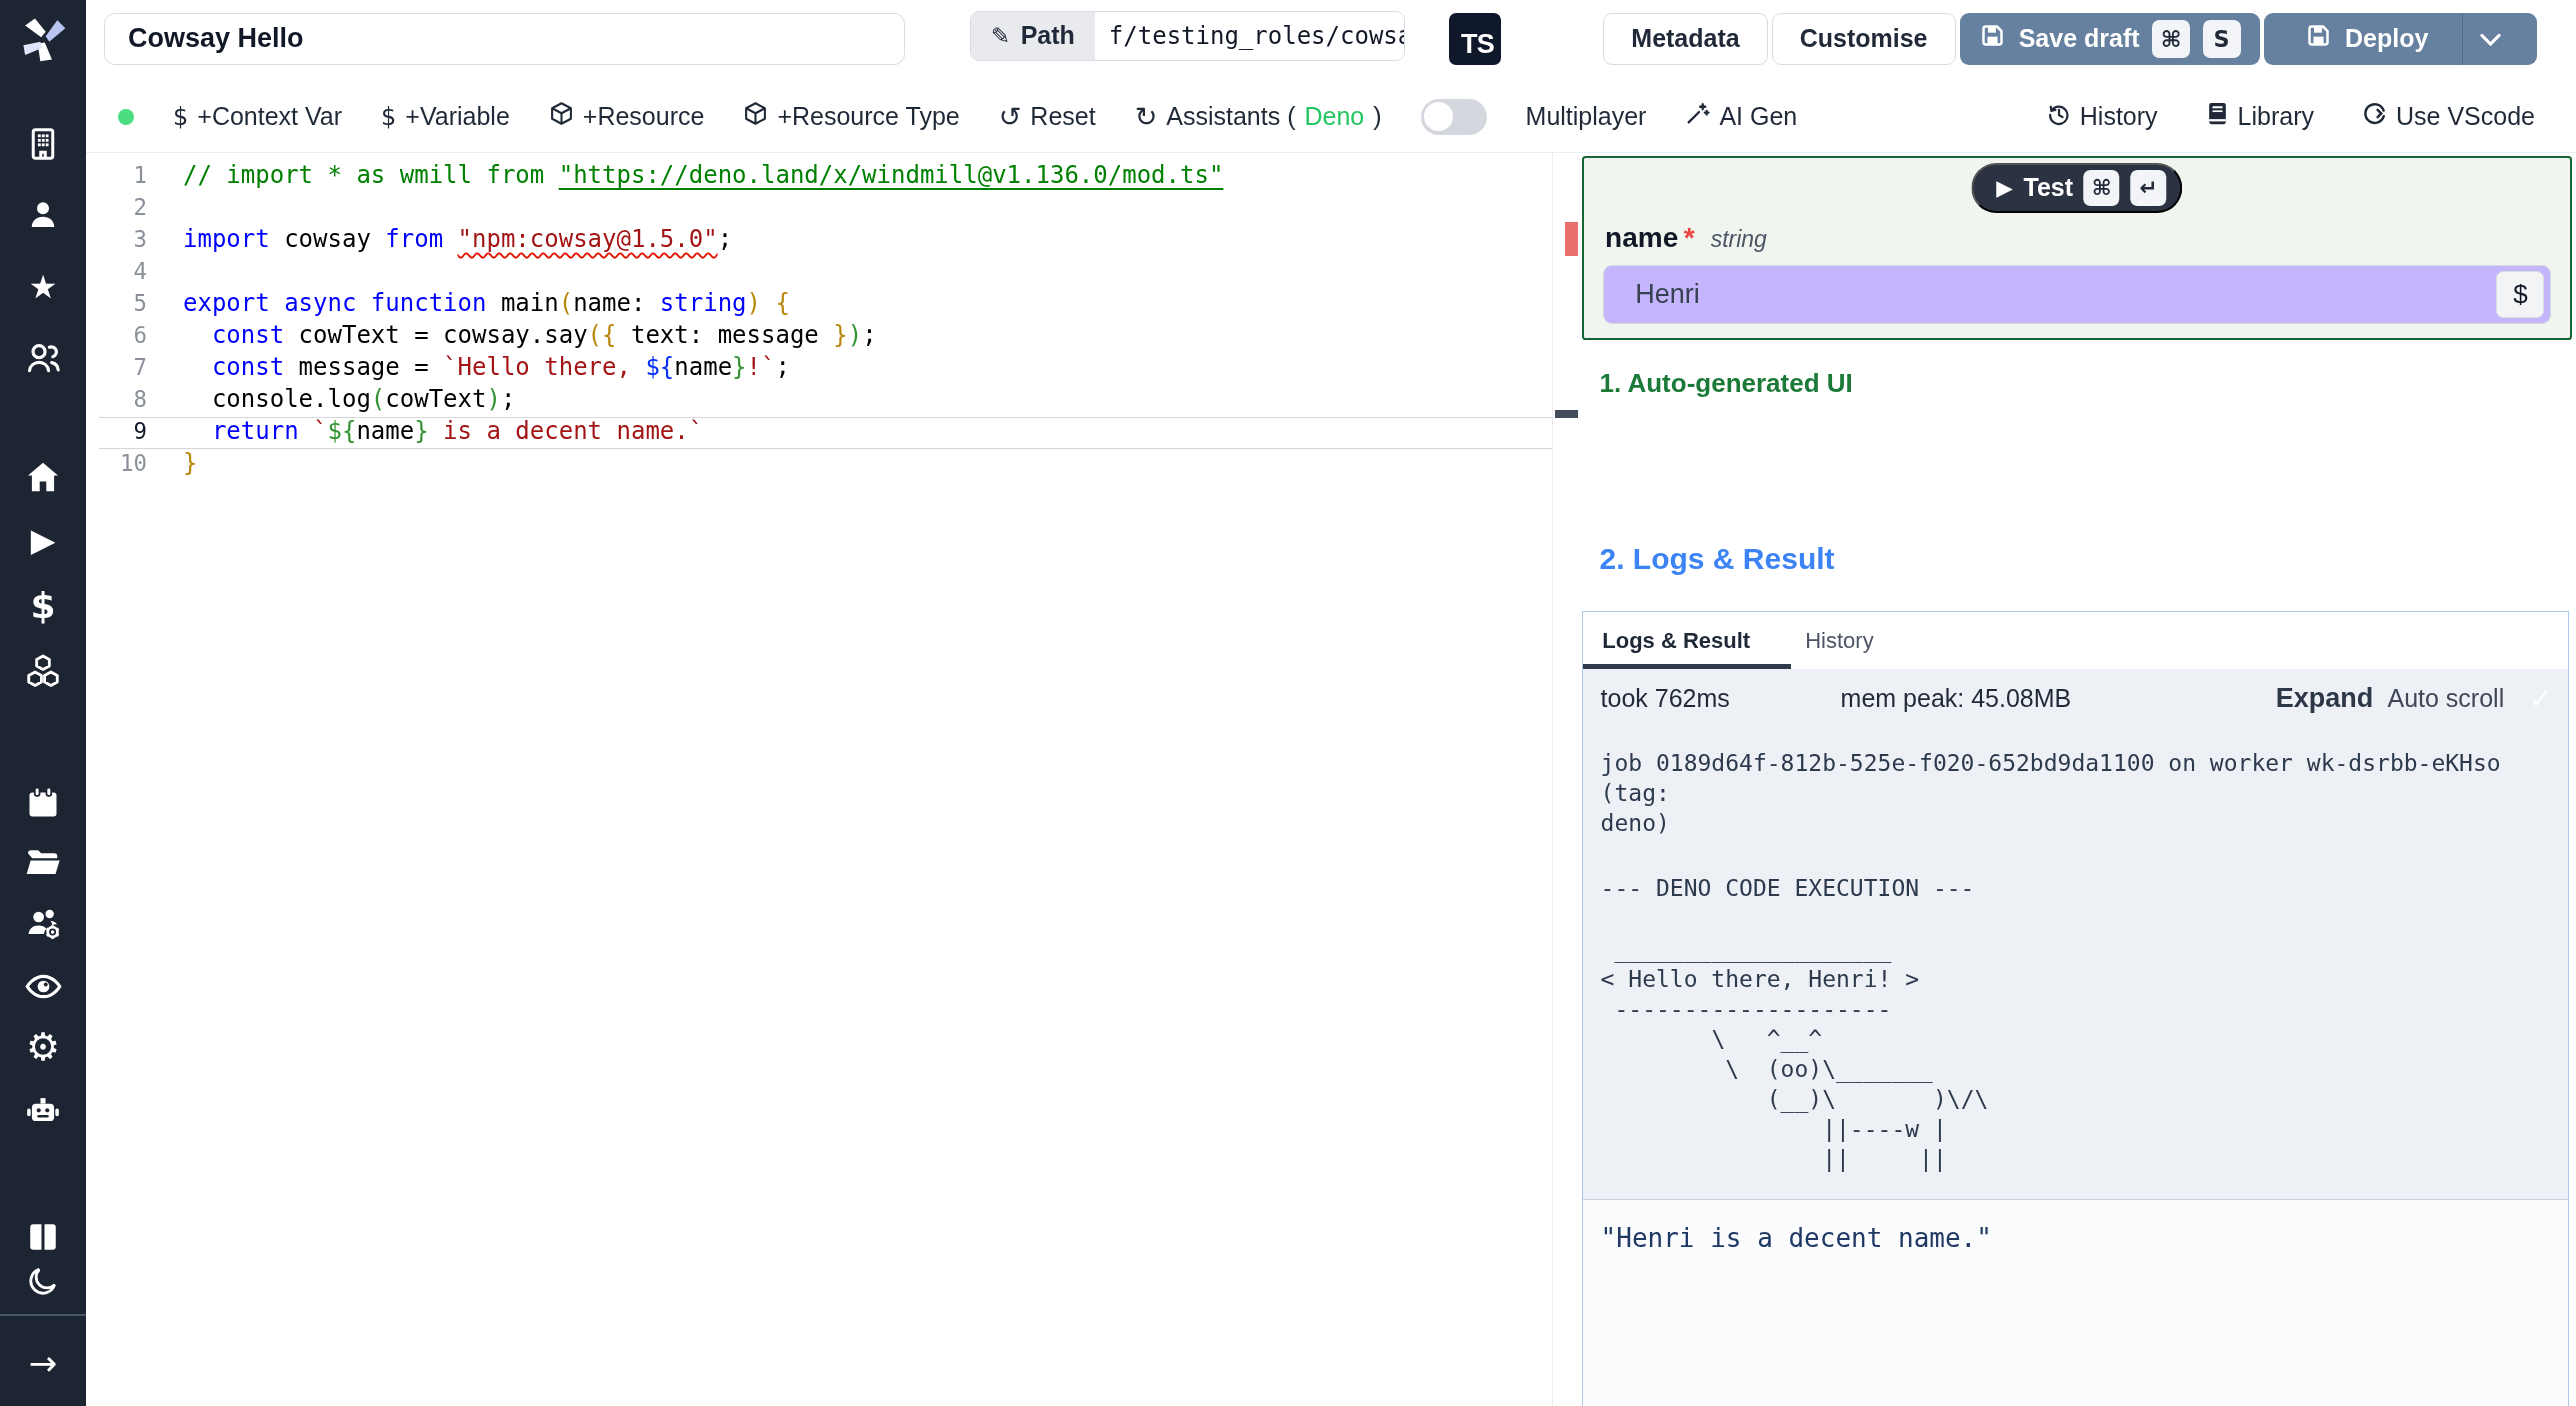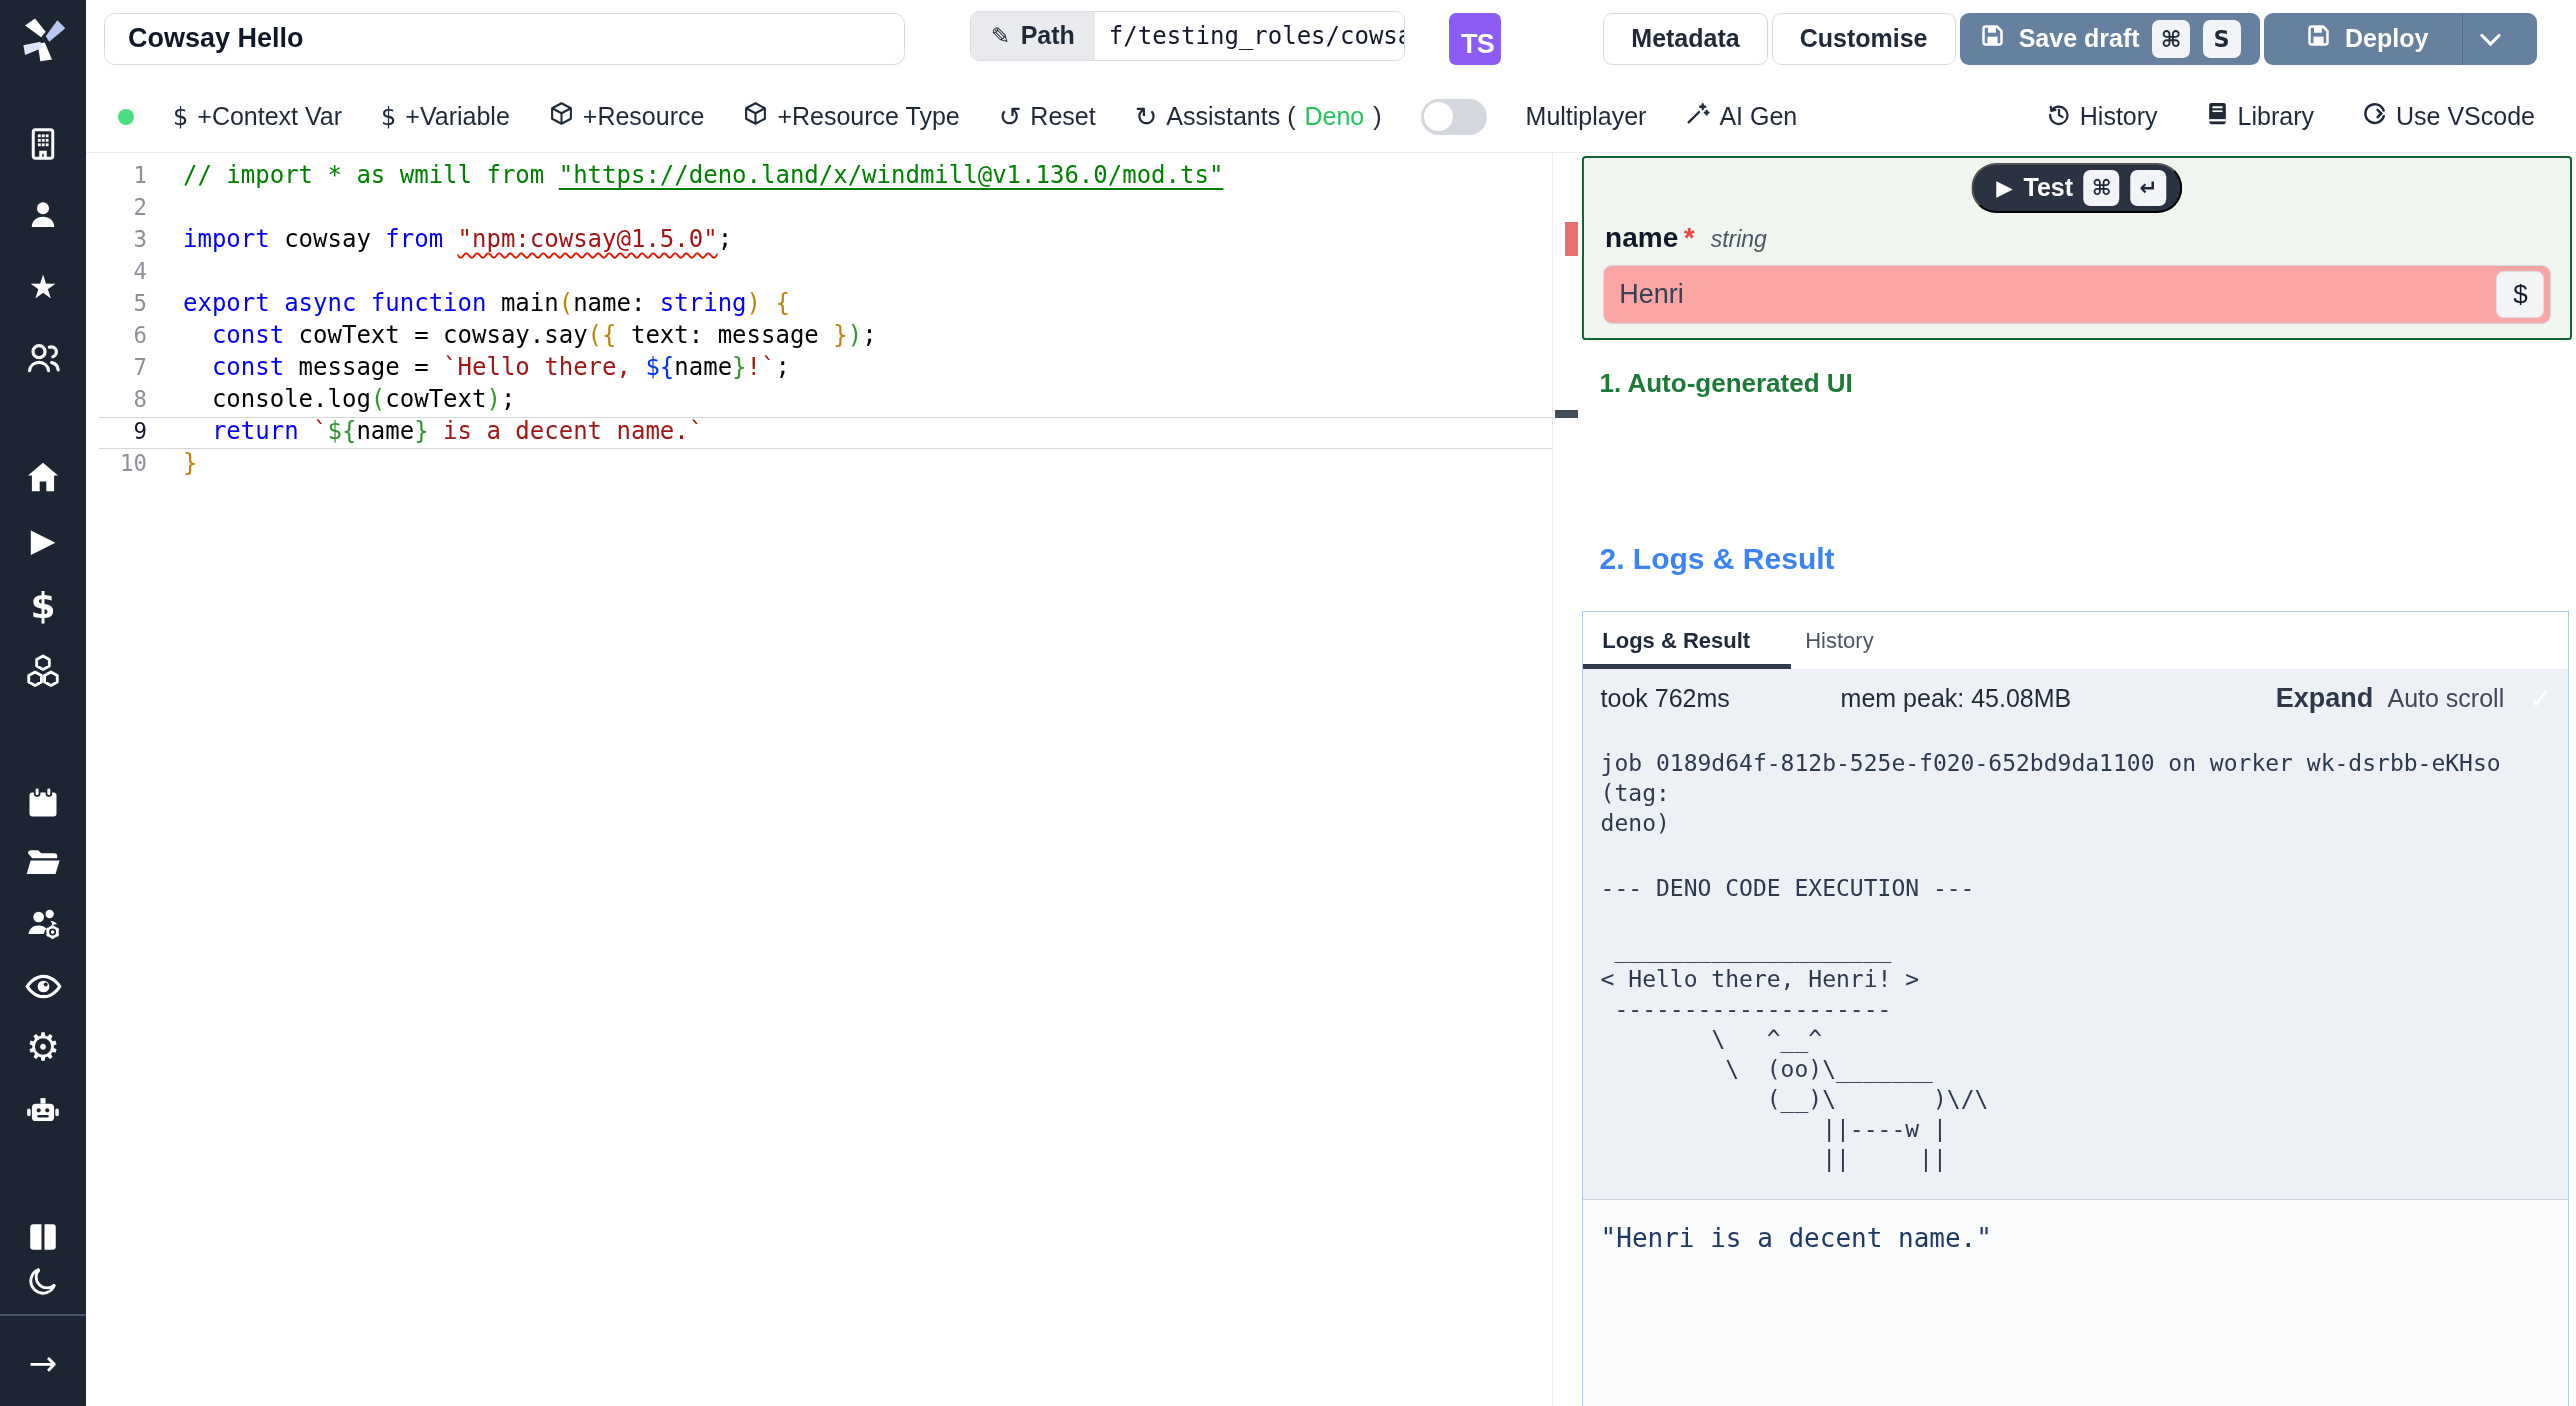--- a/index.html
+++ b/index.html
@@ -14,21 +14,21 @@
   .sglyph { font-size:32px; line-height:1; color:#fff; font-family:"DejaVu Sans", sans-serif; }
   .sdivider { position:absolute; left:0; top:1314px; width:86px; height:1.8px; background:#47546a; }
 
   
   .topbar { position:absolute; left:86px; top:0; right:0; height:81px; background:#fff; z-index:20; }
   .title-input { position:absolute; left:18px; top:12.5px; width:801px; height:52px; border:1.8px solid #d7dbe2; border-radius:10.7px; font-family:"Liberation Sans",sans-serif; font-size:27px; font-weight:700; color:#111827; padding:0 23px; outline:none; background:#fff; }
   .path-group { position:absolute; left:884px; top:10.7px; height:50px; display:flex; border:1.8px solid #d7dbe2; border-radius:9px; overflow:hidden; }
   .path-left { background:#e8eaee; display:flex; align-items:center; gap:10.7px; padding:0 19.7px; font-size:25px; font-weight:700; color:#1f2937; }
   .path-left .pencil { font-size:23px; font-family:"DejaVu Sans",sans-serif; }
   .path-value { background:#fff; display:flex; align-items:center; padding:0 14.3px; width:309px; font-family:"DejaVu Sans Mono",monospace; font-size:24px; color:#111827; white-space:nowrap; overflow:hidden; }
-  .ts-badge { position:absolute; left:1363px; top:13.4px; width:52px; height:52px; background:#8b5cf6; border-radius:7.2px; color:#fff; font-weight:800; font-size:27px; display:flex; align-items:flex-end; justify-content:flex-end; padding:5.4px 7.2px; letter-spacing:-0.9px; }
+  .ts-badge { position:absolute; left:1363px; top:13.4px; width:52px; height:52px; background:#0f172a; border-radius:7.2px; color:#fff; font-weight:800; font-size:27px; display:flex; align-items:flex-end; justify-content:flex-end; padding:5.4px 7.2px; letter-spacing:-0.9px; }
   .topbar-right { position:absolute; right:39px; top:12.5px; display:flex; gap:4px; align-items:flex-end; }
   .btn { height:52px; border:1.8px solid #d7dbe2; background:#fff; border-radius:9px; padding:0 27px; font-size:25px; font-weight:700; color:#1f2937; display:flex; align-items:center; gap:12.5px; cursor:pointer; }
   .btn.primary { background:#66809f; border:none; color:#fff; padding:0 19.7px; }
   .keycap { background:#f2f4f8; color:#1f2937; border-radius:7.2px; min-width:38px; height:38px; display:flex; align-items:center; justify-content:center; font-size:22.4px; font-weight:600; font-family:"DejaVu Sans",sans-serif; }
   .deploy-split { display:flex; align-items:center; padding:0; }
   .deploy-main { display:flex; align-items:center; gap:12.5px; padding:0 21.5px; }
   .deploy-caret { border-left:1.8px solid #51688a; height:52px; display:flex; align-items:center; justify-content:center; width:55px; }
 
   
   .toolbar { position:absolute; left:86px; top:81px; right:0; height:72px; background:#fff; border-bottom:0.9px solid #e9ecf0; display:flex; align-items:center; padding:0 41px 0 32px; gap:39px; font-size:25px; color:#1f2937; z-index:15; }
@@ -65,21 +65,21 @@
   
   .rpanel { position:absolute; left:1578px; top:152px; right:0; bottom:0; background:#fff; }
   .testbox { position:absolute; left:3.6px; right:3.6px; top:3.6px; height:184px; background:#f0f6ef; border:2.7px solid #166534; border-radius:3.6px; }
   .test-pill { position:absolute; left:50%; transform:translateX(-50%); top:5.4px; height:50px; background:#2b3342; border-radius:25px; display:flex; align-items:center; gap:10.7px; padding:0 14.3px 0 23px; color:#fff; font-size:25px; font-weight:700; cursor:pointer; }
   .test-pill .keycap { min-width:36px; height:36px; font-size:21.5px; }
   .field-row { position:absolute; left:21.5px; top:64px; display:flex; align-items:baseline; gap:5.4px; }
   .fname { font-size:28px; font-weight:800; color:#111827; }
   .freq { font-size:28px; font-weight:800; color:#ef4444; }
   .ftype { font-size:23px; font-style:italic; color:#4b5563; margin-left:10.7px; }
   .test-input-wrap { position:absolute; left:19.7px; right:19.7px; top:107px; height:59px; }
-  .test-input { width:100%; height:100%; border:1.8px solid #d5d9df; border-radius:9px; background:#fca5a5; font-size:27px; color:#374151; padding:0 72px 0 15px; outline:none; font-family:"Liberation Sans",sans-serif; }
+  .test-input { width:100%; height:100%; border:1.8px solid #d5d9df; border-radius:9px; background:#c4b5fd; font-size:27px; color:#374151; padding:0 72px 0 31px; outline:none; font-family:"Liberation Sans",sans-serif; }
   .var-btn { position:absolute; right:6.3px; top:6.3px; width:48px; height:47px; background:#f3f4f6; border:1.8px solid #d9dde2; border-radius:7.2px; font-size:26px; color:#111827; display:flex; align-items:center; justify-content:center; cursor:pointer; }
   .sec-h1 { position:absolute; left:21.5px; top:216px; font-size:26px; font-weight:800; color:#1c7a38; }
   .sec-h2 { position:absolute; left:21.5px; top:390px; font-size:30px; font-weight:800; color:#3c83f6; }
 
   .logspanel { position:absolute; left:3.6px; right:7.2px; top:459px; bottom:-3.6px; background:#fff; border:1.8px solid #a9c9ef; }
   .tabs { position:relative; height:57px; display:flex; align-items:center; gap:55px; padding-left:19.7px; background:#fff; }
   .tab { font-size:22px; cursor:pointer; }
   .tab.active { color:#1f2937; font-weight:700; }
   .tab.inactive { color:#4b5563; }
   .tab-underline { position:absolute; left:0; bottom:0; width:208px; height:5.4px; background:#2f3a4d; }

